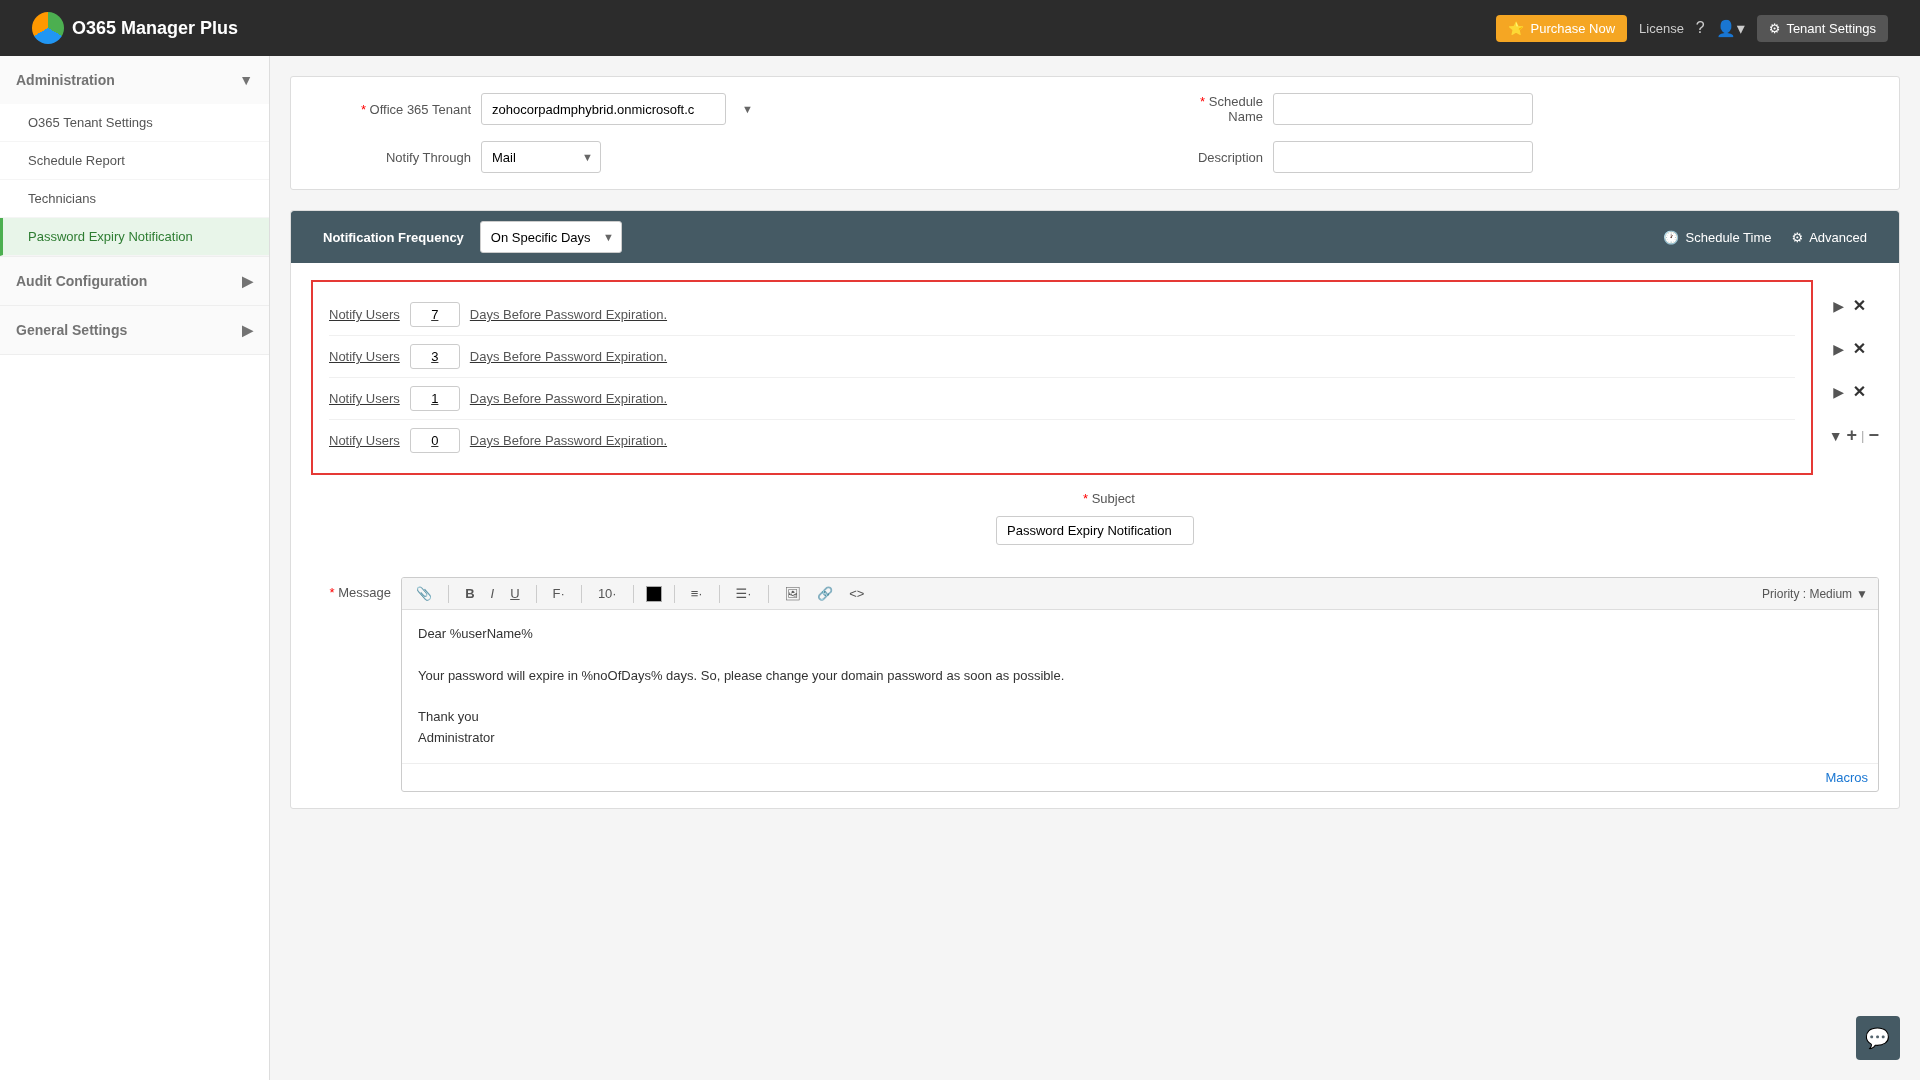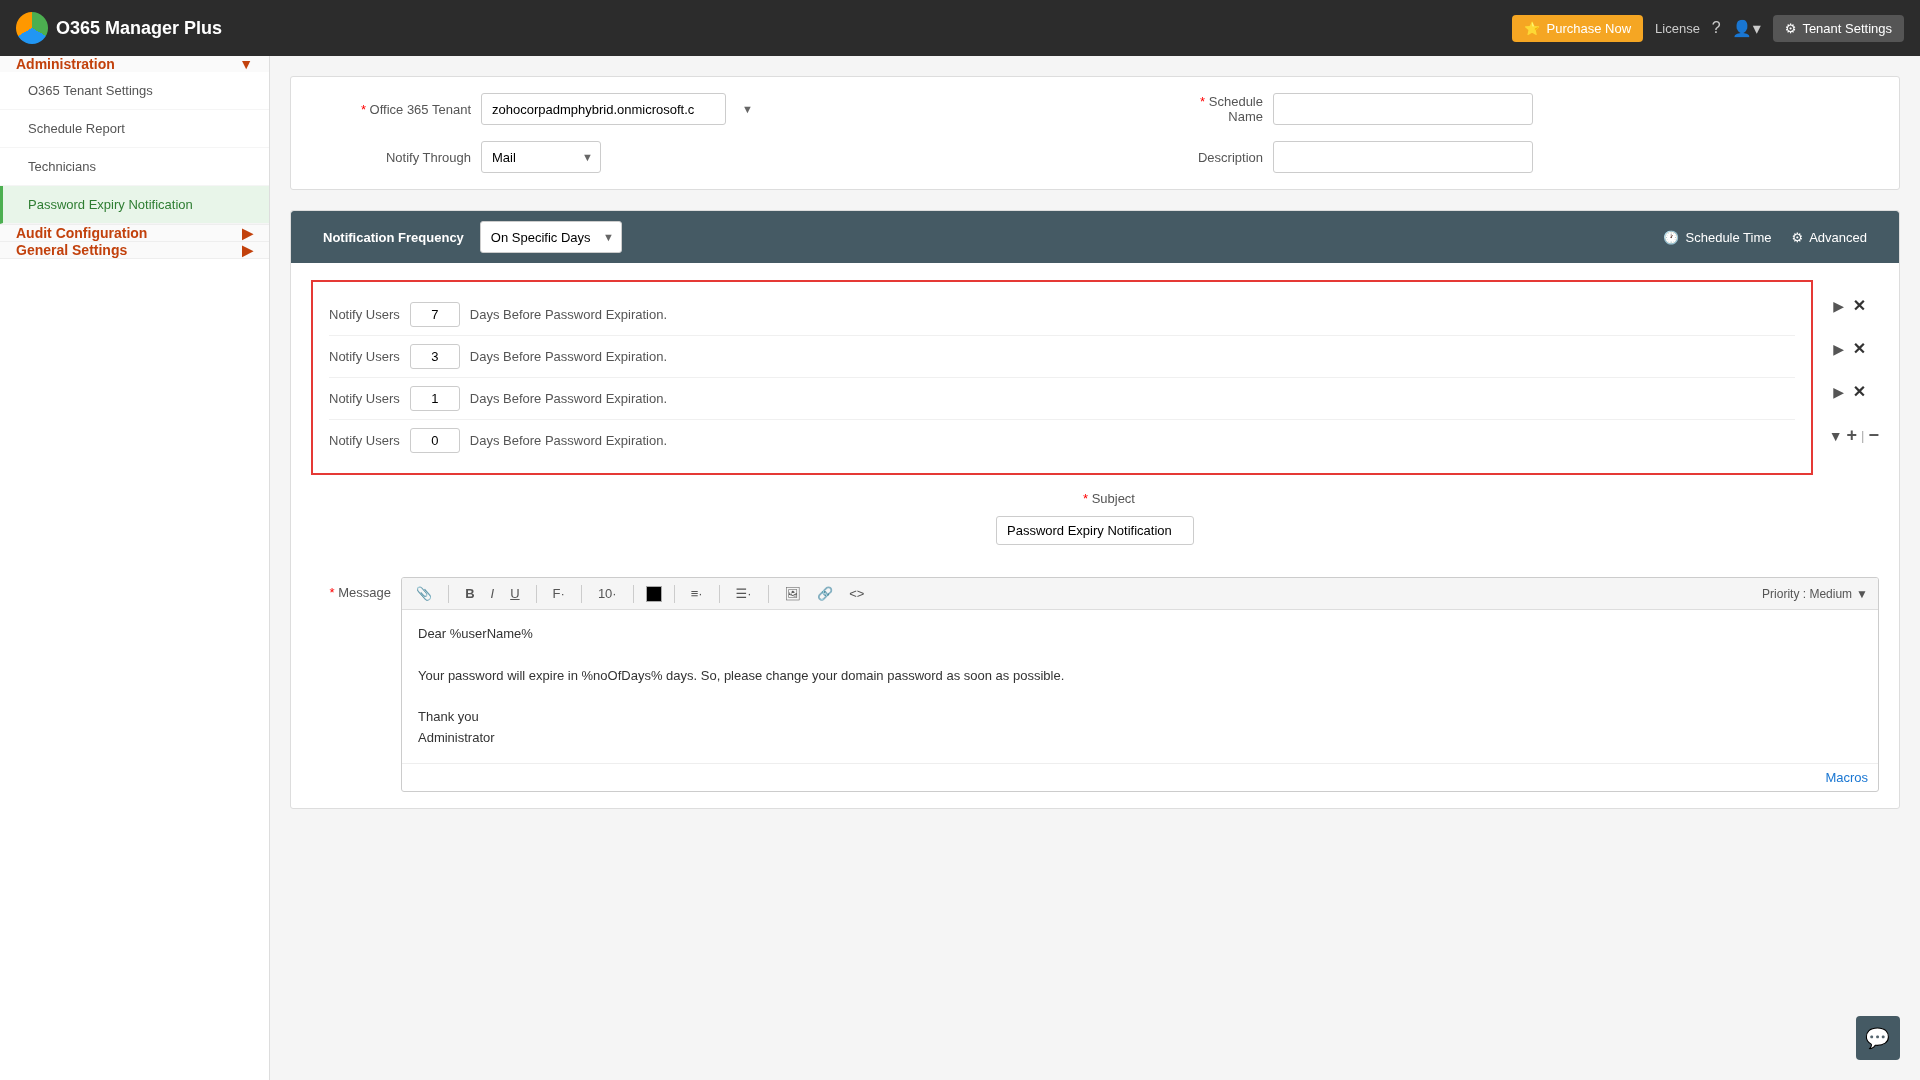--- a/index.html
+++ b/index.html
@@ -4,21 +4,21 @@
   <style>
     * { box-sizing: border-box; margin: 0; padding: 0; }
     body { font-family: Arial, sans-serif; font-size: 13px; background: #f0f0f0; color: #333; height: 1080px; width: 1920px; overflow: hidden; }
 
     
     .top-bar {
       background: #2c2c2c;
       height: 56px;
       display: flex;
       align-items: center;
-      padding: 0 16px;
+      padding: 0 32px;
       justify-content: space-between;
     }
     .logo {
       display: flex;
       align-items: center;
       gap: 8px;
     }
     .logo-text {
       color: #fff;
       font-size: 18px;
@@ -95,24 +95,24 @@
       overflow-y: auto;
       flex-shrink: 0;
     }
     .sidebar-section {
       border-bottom: 1px solid #eee;
     }
     .sidebar-section-header {
       display: flex;
       align-items: center;
       justify-content: space-between;
-      padding: 0 16px;
+      padding: 16px 16px;
       font-weight: bold;
       font-size: 14px;
-      color: #c2410c;
+      color: #737373;
       cursor: pointer;
       background: #fafafa;
     }
     .sidebar-item {
       padding: 11px 16px 11px 28px;
       color: #555;
       cursor: pointer;
       font-size: 13px;
       border-bottom: 1px solid #f5f5f5;
     }
@@ -230,20 +230,21 @@
       background: #fff;
       padding: 12px 16px;
       margin-bottom: 16px;
     }
     .notif-row {
       display: flex;
       align-items: center;
       gap: 10px;
       padding: 8px 0;
       border-bottom: 1px solid #f0f0f0;
+      text-decoration: underline;
     }
     .notif-row:last-child { border-bottom: none; }
     .notif-label { font-size: 13px; color: #555; }
     .notif-input {
       width: 50px;
       border: 1px solid #ccc;
       padding: 4px 6px;
       text-align: center;
       font-size: 13px;
       border-radius: 3px;

